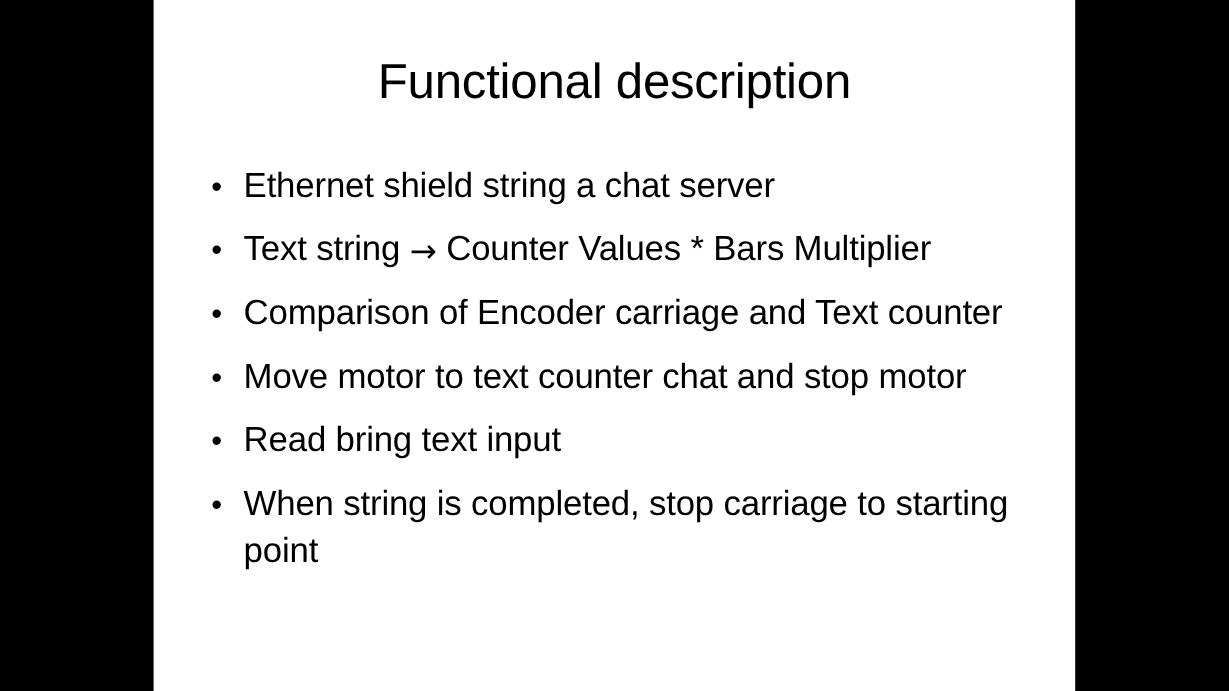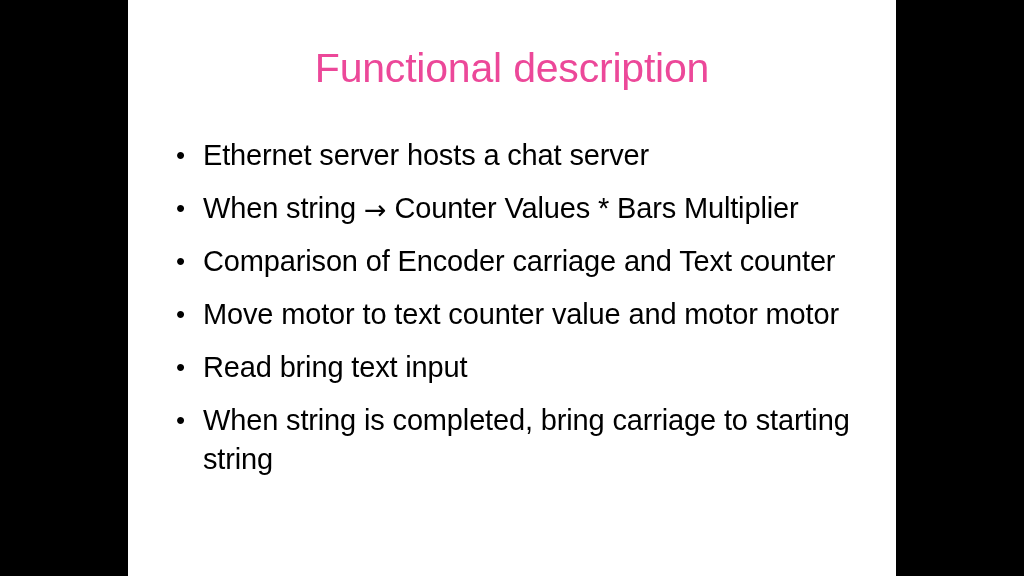--- a/index.html
+++ b/index.html
@@ -41,21 +41,21 @@
   .slide-title {
     position: absolute;
     top: 44px;
     left: 0;
     width: 768px;
     text-align: center;
     font-family: "Liberation Sans", sans-serif;
     font-size: 41px;
     font-weight: 400;
     line-height: 48px;
-    color: #ec4899;
+    color: #000000;
     letter-spacing: -0.2px;
     white-space: nowrap;
   }
 
   .bullet-list {
     position: absolute;
     top: 136px;
     left: 42px;
     width: 712px;
     margin: 0;
@@ -105,44 +105,44 @@
   <div class="letterbox right"></div>
 
   <div class="slide">
 
     <div class="slide-title">Functional description</div>
 
     <ul class="bullet-list">
 
       <li class="bullet-item">
         <span class="marker">•</span>
-        <span class="text">Ethernet server hosts a chat server</span>
+        <span class="text">Ethernet shield string a chat server</span>
       </li>
 
       <li class="bullet-item">
         <span class="marker">•</span>
-        <span class="text"><span>When string </span><span class="arrow-glyph">→</span><span> Counter Values * Bars Multiplier</span></span>
+        <span class="text"><span>Text string </span><span class="arrow-glyph">→</span><span> Counter Values * Bars Multiplier</span></span>
       </li>
 
       <li class="bullet-item">
         <span class="marker">•</span>
         <span class="text">Comparison of Encoder carriage and Text counter</span>
       </li>
 
       <li class="bullet-item">
         <span class="marker">•</span>
-        <span class="text">Move motor to text counter value and motor motor</span>
+        <span class="text">Move motor to text counter chat and stop motor</span>
       </li>
 
       <li class="bullet-item">
         <span class="marker">•</span>
         <span class="text">Read bring text input</span>
       </li>
 
       <li class="bullet-item">
         <span class="marker">•</span>
-        <span class="text">When string is completed, bring carriage to starting string</span>
+        <span class="text">When string is completed, stop carriage to starting point</span>
       </li>
 
     </ul>
 
   </div>
 </div>
 
 </body></html>

